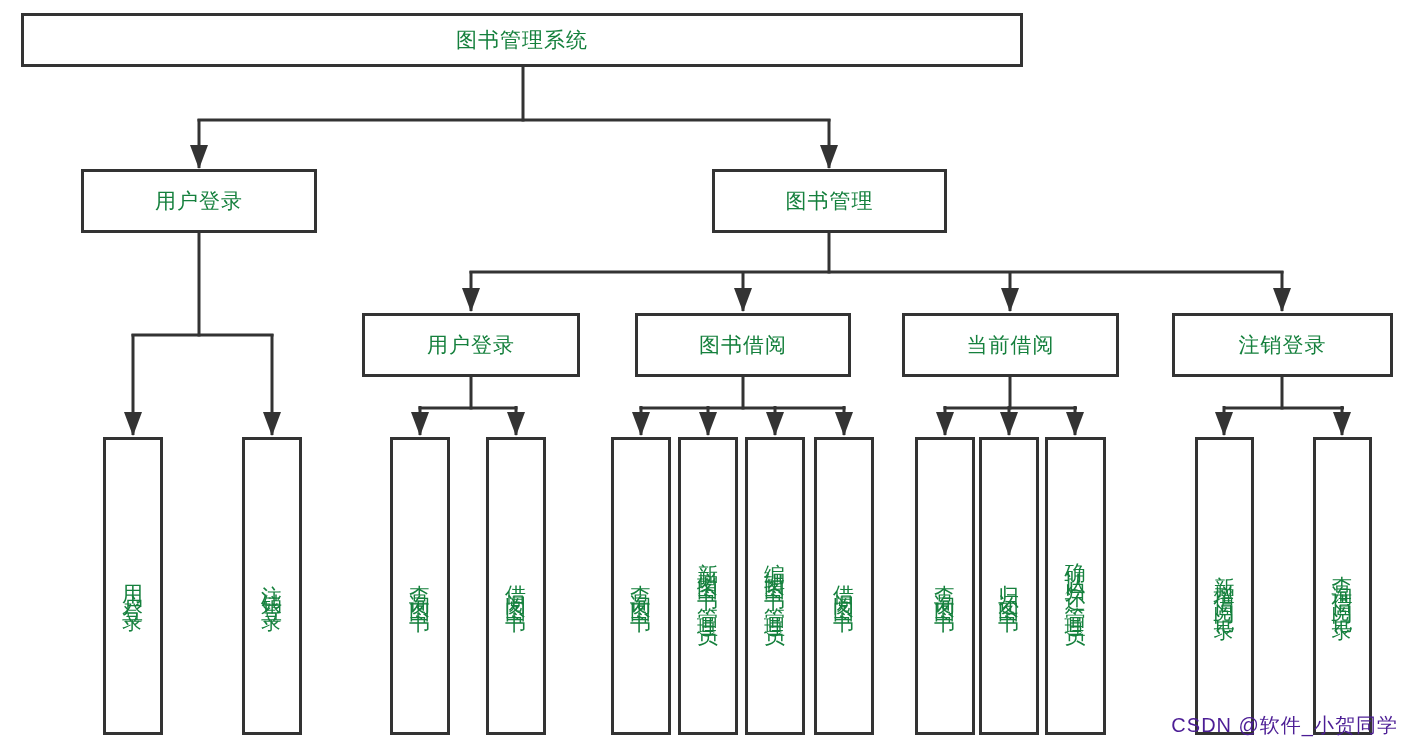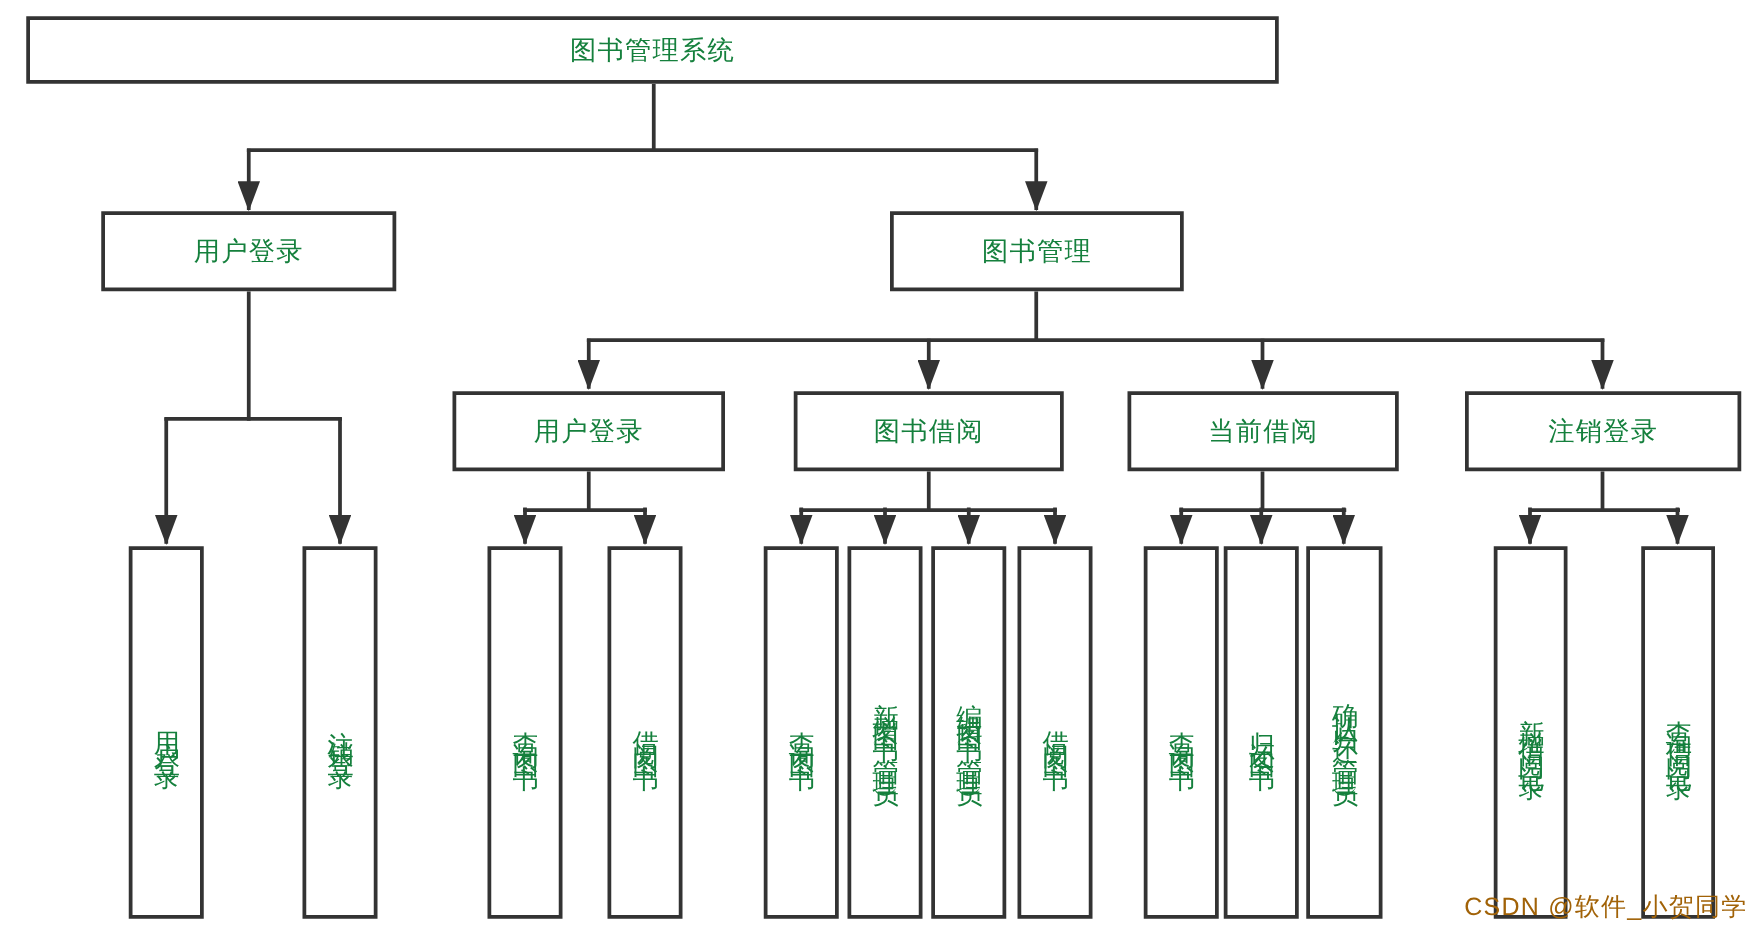--- a/index.html
+++ b/index.html
@@ -64,21 +64,21 @@
   .c1 { left: 915px;  width: 60px; }
   .c2 { left: 979px;  width: 60px; }
   .c3 { left: 1045px; width: 61px; }
   .r1 { left: 1195px; width: 59px; }
   .r2 { left: 1313px; width: 59px; }
   .watermark {
     position: absolute;
     right: 7px;
     top: 712px;
     font-size: 20px;
-    color: #a16207;
+    color: #4c1d95;
     letter-spacing: 1px;
     white-space: nowrap;
   }
 </style>
 </head>
 <body>
 
 <div class="canvas">
 
   <svg class="connectors" width="1405" height="747" viewBox="0 0 1405 747" xmlns="http://www.w3.org/2000/svg">

